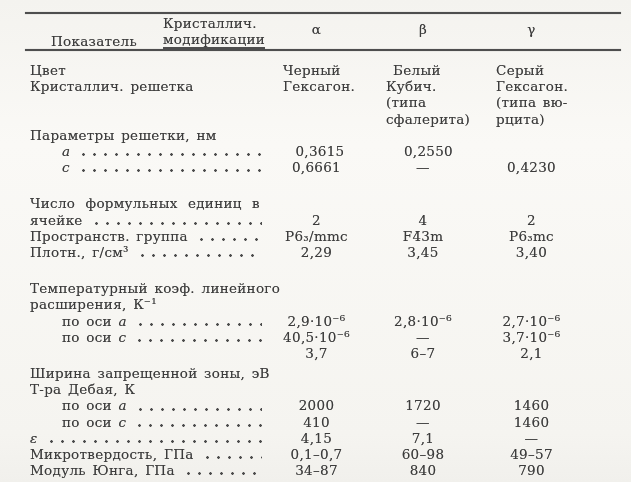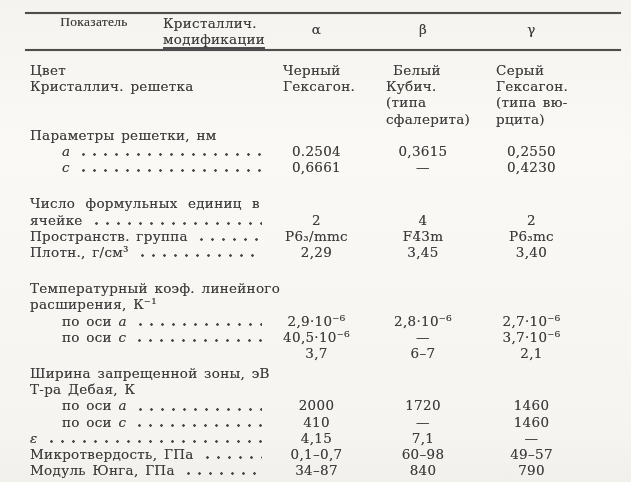--- a/index.html
+++ b/index.html
@@ -10,21 +10,21 @@
     color:#3c3c3c;
     overflow:hidden;
   }
   .page{position:relative;width:631px;height:482px;}
   .table{position:absolute;left:25px;top:12px;width:596px;
     font-size:13.5px;letter-spacing:.3px;word-spacing:2px;
     text-shadow:0 0 .5px rgba(64,64,64,.55);}
   .rule{height:2px;background:#4e4e4e;box-shadow:0 0 1px rgba(70,70,70,.55);}
   
   .hdr{display:flex;}
-  .h-left{width:240px;display:flex;align-items:flex-start;justify-content:center;font-family:Liberation Serif, serif;}
+  .h-left{width:240px;display:flex;align-items:flex-end;justify-content:center;}
   .h-right{flex:1;display:flex;flex-direction:row;}
   .h-span{height:33px;display:flex;align-items:center;justify-content:center;
     border-bottom:2px solid #4e4e4e;}
   .h-greek{height:30px;display:flex;align-items:center;}
   .gc{display:block;text-align:center;box-sizing:border-box;}
   
   .va{width:103px;}
   .vb{width:110px;}
   .vg{width:143px;padding-right:36px;}
   
@@ -92,21 +92,20 @@
         <div class="row">
           <div class="lbl">
             <span>Параметры решетки, нм</span>
           </div>
         </div>
         <div class="row">
           <div class="lbl ind">
             <em>a</em>
             <span class="leaders"></span>
           </div>
-          <div class="v va">0.2504</div>
           <div class="v vb">0,3615</div>
           <div class="v vg">0,2550</div>
         </div>
         <div class="row">
           <div class="lbl ind">
             <em>c</em>
             <span class="leaders"></span>
           </div>
           <div class="v va">0,6661</div>
           <div class="v vb">—</div>

